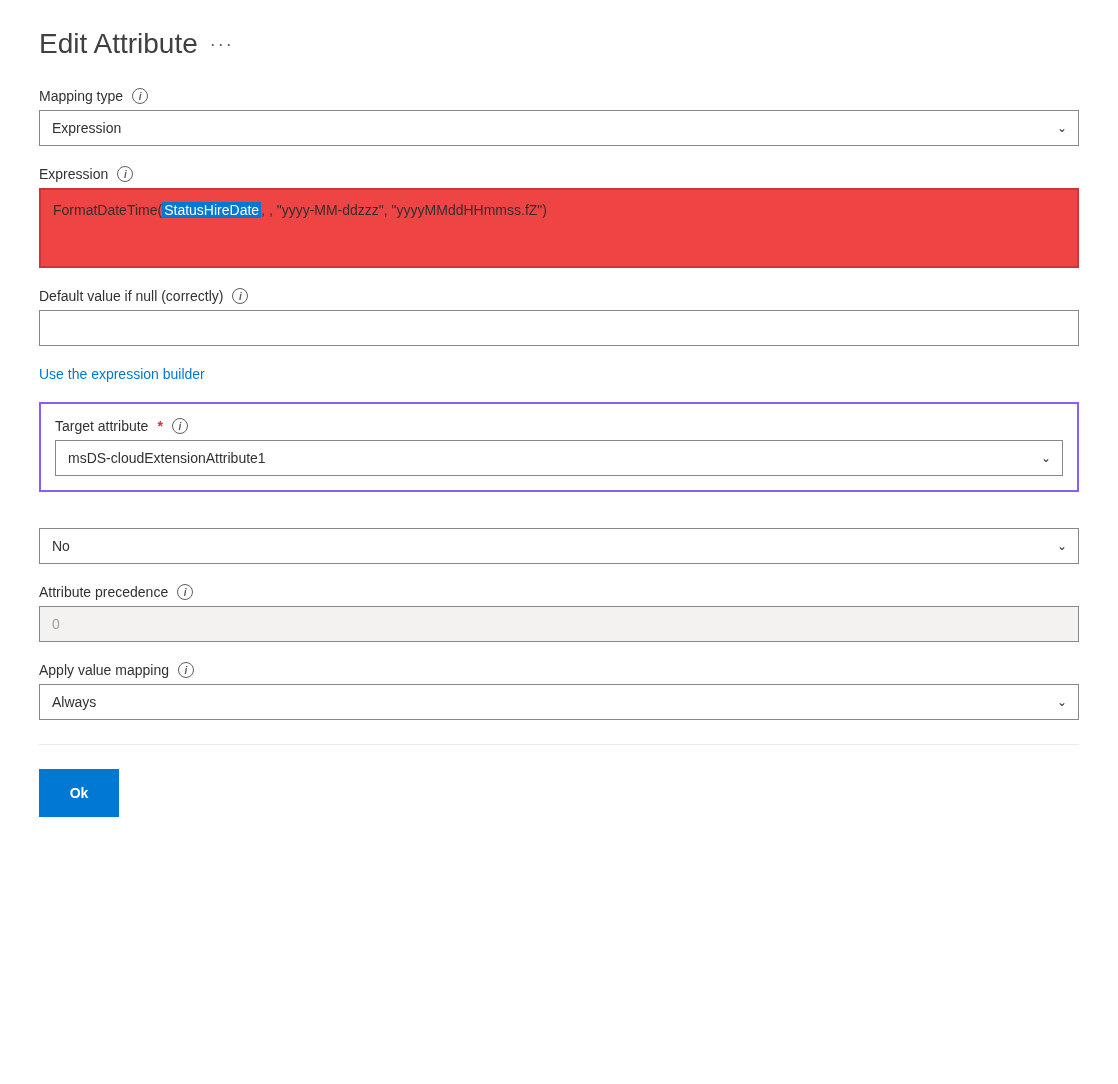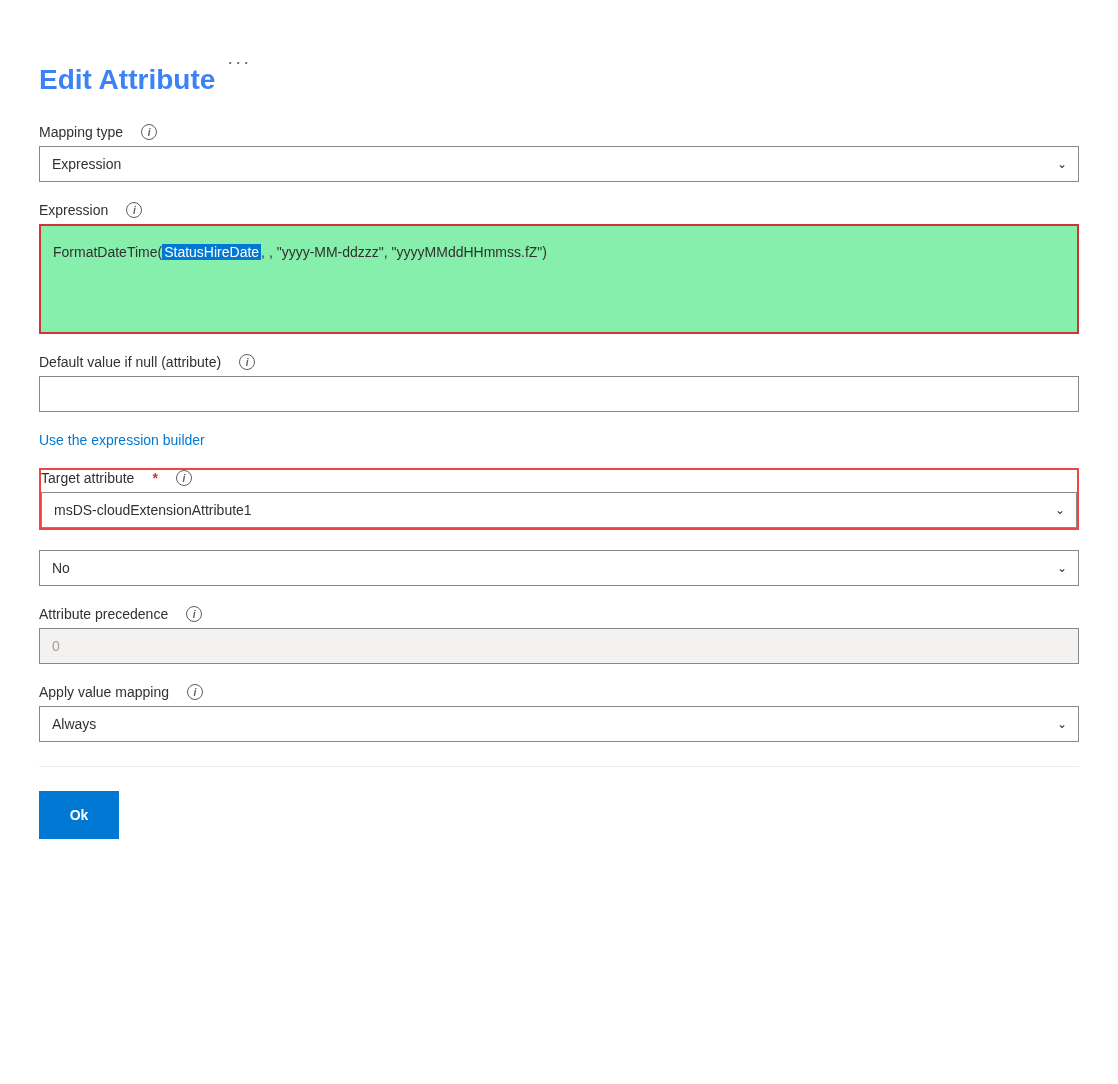--- a/index.html
+++ b/index.html
@@ -26,40 +26,39 @@
 
     .panel-header {
       display: flex;
       align-items: center;
       gap: 12px;
       margin-bottom: 28px;
     }
 
     .panel-title {
       font-size: 28px;
-      font-weight: 700;
-      color: #3b82f6;
-      margin-top: 36px;
+      font-weight: 400;
+      color: #404040;
     }
 
     .panel-menu-icon {
       font-size: 18px;
       color: #605e5c;
       cursor: pointer;
       letter-spacing: 2px;
     }
 
     .form-group {
       margin-bottom: 20px;
     }
 
     .form-label {
       display: flex;
       align-items: flex-start;
-      gap: 18px;
+      gap: 9px;
       font-size: 14px;
       color: #323130;
       margin-bottom: 6px;
     }
 
     .form-label .required {
       color: #d13438;
       font-weight: bold;
     }
 
@@ -100,28 +99,28 @@
       top: 50%;
       transform: translateY(-50%);
       pointer-events: none;
       color: #323130;
       font-size: 12px;
     }
 
     .expression-textarea {
       width: 100%;
       border: 2px solid #d13438;
-      padding: 16px 12px;
+      padding: 10px 12px;
       font-size: 14px;
       color: #323130;
       font-family: 'Segoe UI', Arial, sans-serif;
       resize: none;
-      height: 110px;
+      height: 80px;
       outline: none;
-      background: #86efac;
+      background: #ef4444;
     }
 
     .expression-text {
       line-height: 1.5;
     }
 
     .highlight {
       background-color: #0078d4;
       color: #ffffff;
       padding: 0 2px;
@@ -148,22 +147,23 @@
       color: #0078d4;
       text-decoration: none;
       font-size: 14px;
       cursor: pointer;
       display: inline-block;
       margin-bottom: 20px;
       text-align: right;
     }
 
     .target-attribute-group {
-      border: 2px solid #ef4444;
-      margin-bottom: 20px;
+      border: 2px solid #8b5cf6;
+      padding: 14px;
+      margin-bottom: 36px;
     }
 
     .matching-input {
       width: 100%;
       height: 36px;
       border: 1px solid #8a8886;
       padding: 8px 12px;
       font-size: 14px;
       color: #a19f9d;
       background: #f3f2f1;
@@ -224,21 +224,21 @@
     <div class="expression-textarea" contenteditable="true" style="">
       <span class="expression-text">FormatDateTime(</span><span class="highlight">StatusHireDate</span><span class="expression-text">, , "yyyy-MM-ddzzz", "yyyyMMddHHmmss.fZ")</span>
     </div>
   </div>
 
   
 
   
   <div class="form-group">
     <div class="form-label">
-      <span>Default value if null (attribute)</span>
+      <span>Default value if null (correctly)</span>
       <span class="info-icon">i</span>
     </div>
     <input type="text" class="default-value-input" value="" style="">
   </div>
 
   
   <a class="expression-builder-link" href="#">Use the expression builder</a>
 
   
   <div class="target-attribute-group">

